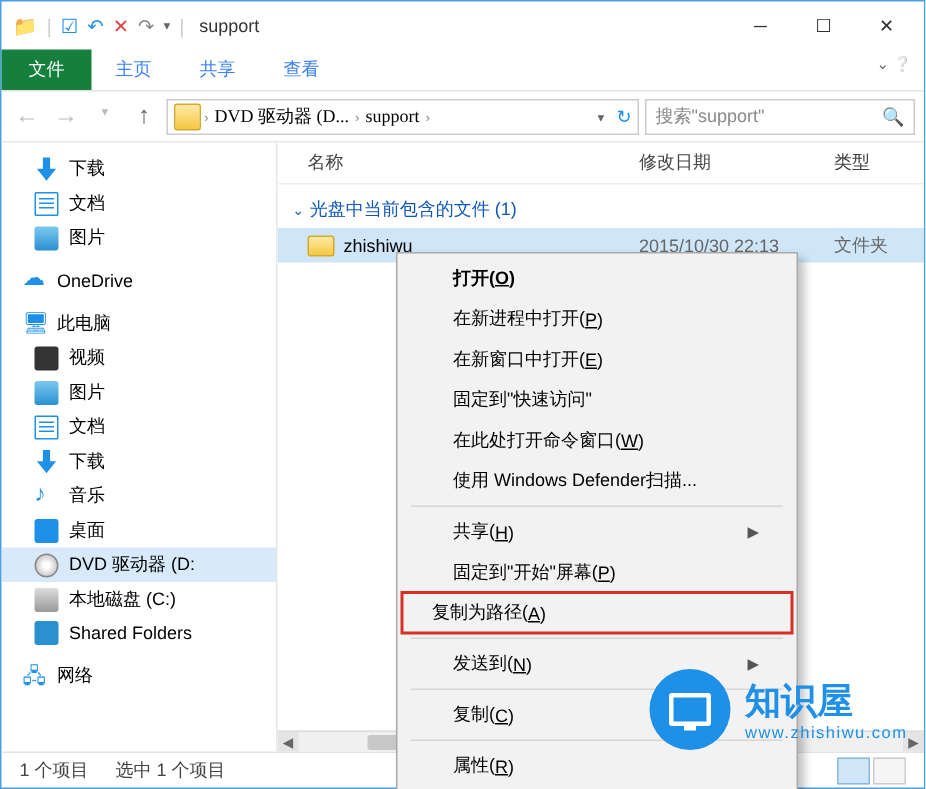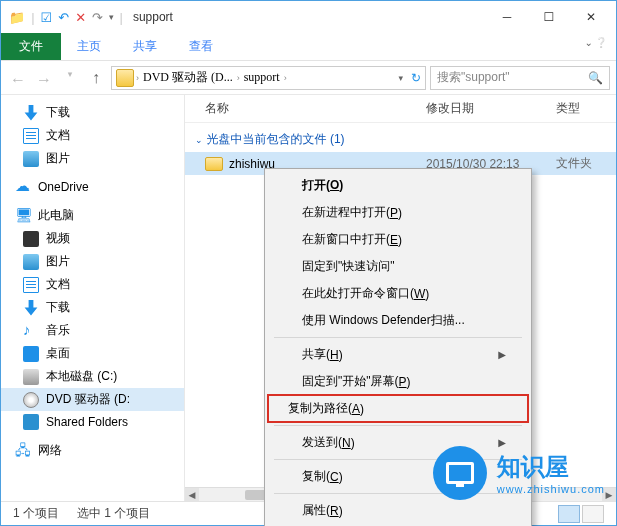--- a/index.html
+++ b/index.html
@@ -191,27 +191,27 @@
           <span>下载</span>
         </div>
       <div class="nav-item">
           <span class="nav-ico ico-music">♪</span>
           <span>音乐</span>
         </div>
       <div class="nav-item">
           <span class="nav-ico ico-desktop"></span>
           <span>桌面</span>
         </div>
-      <div class="nav-item">
-          <span class="nav-ico ico-disk"></span>
-          <span>本地磁盘 (C:)</span>
-        </div>
       <div class="nav-item selected">
           <span class="nav-ico ico-dvd"></span>
           <span>DVD 驱动器 (D:</span>
+        </div>
+      <div class="nav-item">
+          <span class="nav-ico ico-disk"></span>
+          <span>本地磁盘 (C:)</span>
         </div>
       <div class="nav-item">
           <span class="nav-ico ico-shared"></span>
           <span>Shared Folders</span>
         </div>
 
       <div class="nav-item section">
           <span class="nav-ico ico-net">🖧</span>
           <span>网络</span>
         </div>

